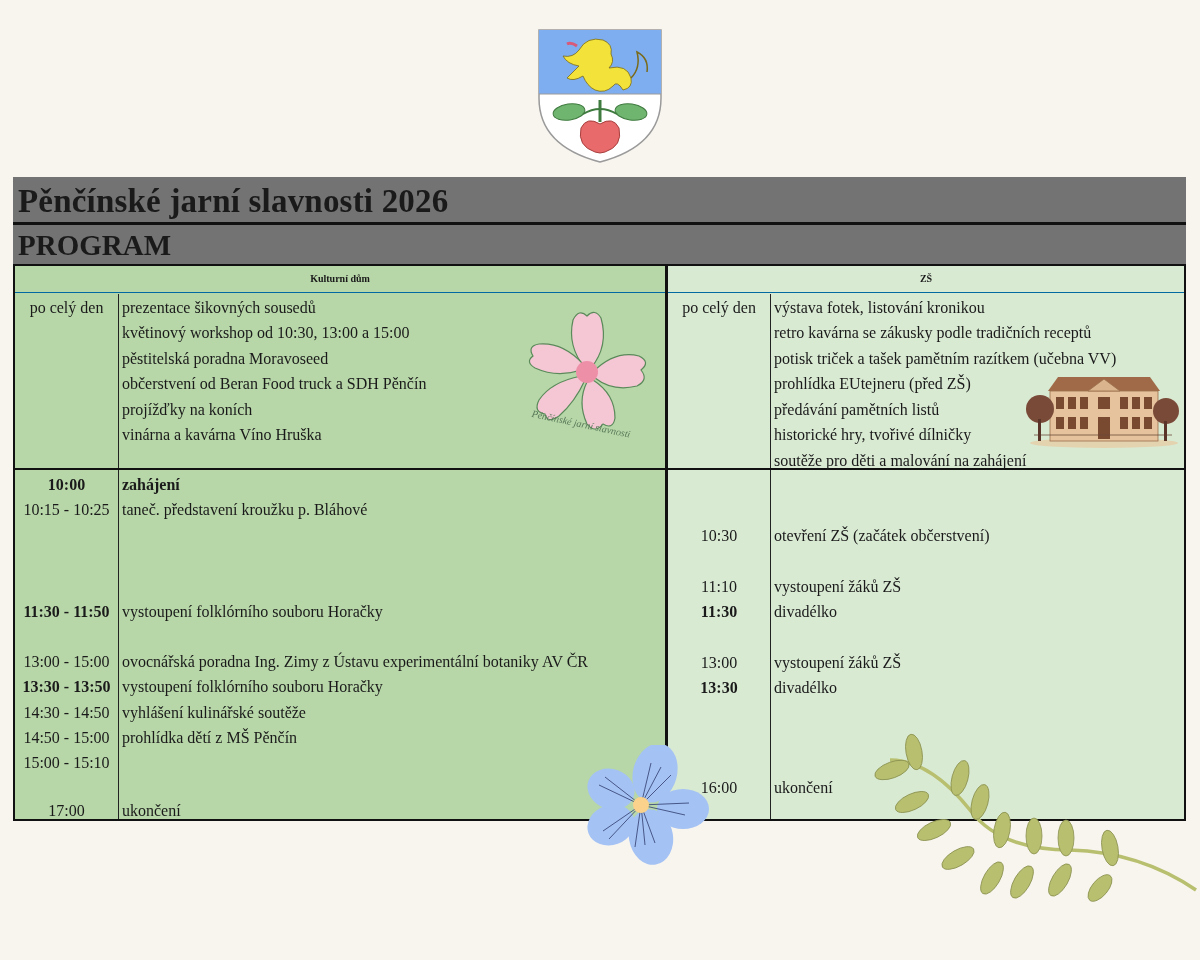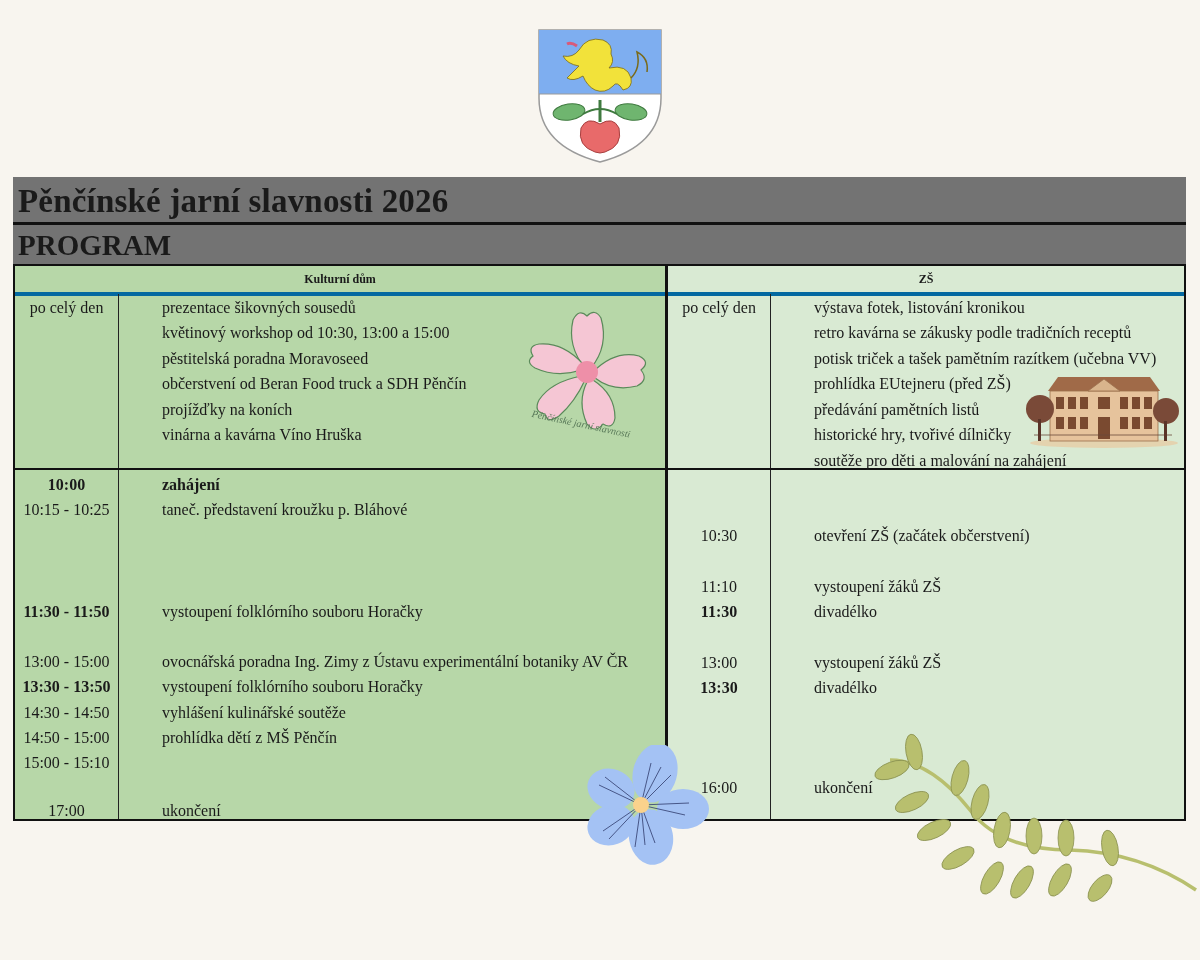--- a/index.html
+++ b/index.html
@@ -24,36 +24,36 @@
   }
   .table {
     position:absolute; left:13px; top:264px; width:1173px; height:557px;
     border:2px solid #111; box-sizing:border-box;
   }
   .col { position:absolute; top:0; bottom:0; }
   .col-left { left:0; width:650px; background:#b7d7a8; }
   .col-right { left:650px; right:0; background:#d9ead3; border-left:3px solid #111; }
   .col-head {
     position:absolute; left:0; right:0; top:0; height:26px; line-height:26px;
-    text-align:center; font-weight:bold; font-size:12px; border-bottom:4px solid #0369a1;
+    text-align:center; font-weight:bold; font-size:10px; border-bottom:1px solid #0369a1;
   }
   .section { position:absolute; left:0; right:0; }
   .sec-allday { top:28px; height:174px; border-bottom:2px solid #111; }
   .sec-sched { top:204px; bottom:0; }
   .tcol { position:absolute; top:0; bottom:0; border-right:1.5px solid #222; }
   .col-left .tcol { left:0; width:103px; }
   .col-right .tcol { left:0; width:102px; }
   .row {
     position:absolute; left:0; right:0; height:25.3px; line-height:25.3px; font-size:16px;
     white-space:nowrap;
   }
   .row .t { position:absolute; left:0; text-align:center; }
   .col-left .row .t { width:103px; }
   .col-right .row .t { width:102px; }
-  .row .d { position:absolute;margin-left:40px; }
+  .row .d { position:absolute; }
   .col-left .row .d { left:107px; }
   .col-right .row .d { left:106px; }
   .b { font-weight:bold; }
   .deco { position:absolute; }
 </style>
 </head>
 <body>
 
 <svg class="crest" viewBox="0 0 126 136">
   <path d="M2,2 H124 V70 Q124,118 63,134 Q2,118 2,70 Z" fill="#ffffff" stroke="#9a9a9a" stroke-width="1.5"></path>

